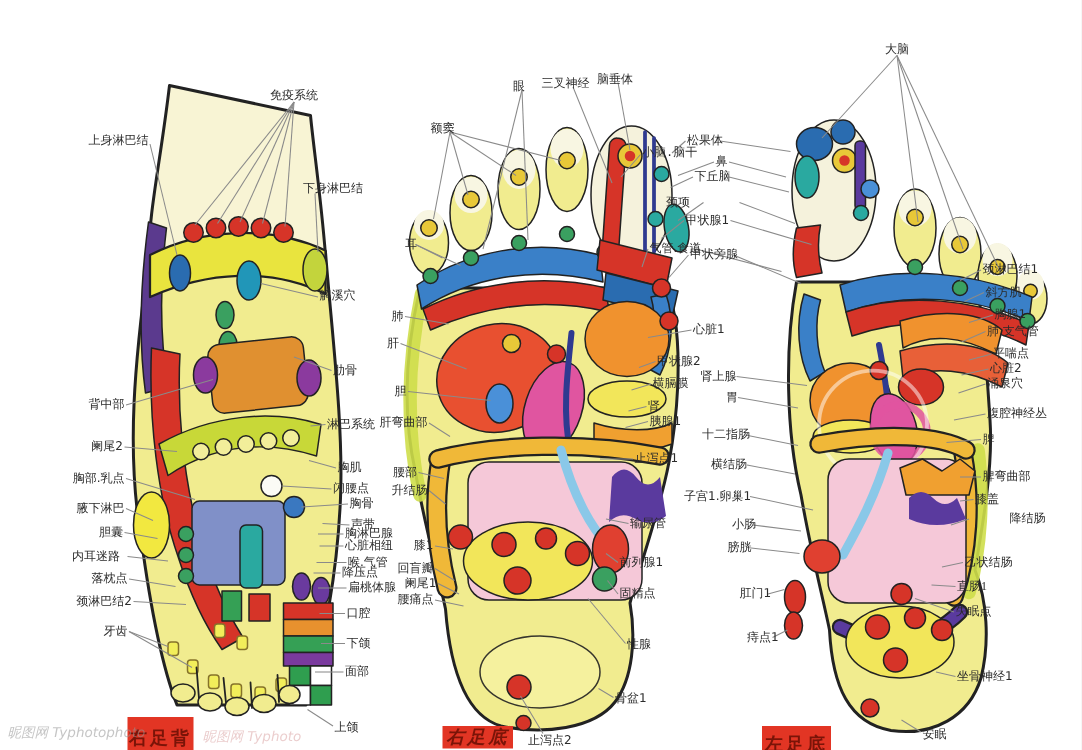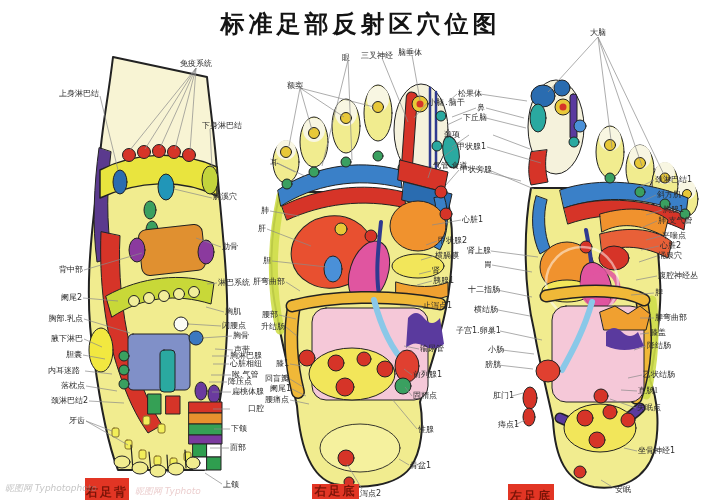--- a/index.html
+++ b/index.html
@@ -19,21 +19,20 @@
             font-size:12px;display:flex;align-items:center;justify-content:center;
             letter-spacing:2px;z-index:4;}
   .wm{position:absolute;font-size:9px;color:rgba(150,150,150,0.55);z-index:5;font-style:italic;}
   .wm2{color:rgba(205,130,130,0.4);}
 </style>
 </head>
 <body>
 
 <div class="stage">
 
-  <div class="title">标准足部反射区穴位图</div>
 
   <svg id="art" width="721" height="500" viewBox="0 0 721 500">
 
     <g stroke-linejoin="round" stroke-linecap="round">
       <path d="M113,57 C107,108 99,142 99,174 L217,170 C214,132 209,98 207,77 Z" fill="#f8f4d4" stroke="#222" stroke-width="2"></path>
       <path d="M99,172 C90,240 84,300 94,358 C102,418 111,452 118,470 L204,470 C215,432 225,382 227,332 C229,282 221,220 217,168 Z" fill="#f1ec8f" stroke="#222" stroke-width="2"></path>
       <path d="M99,148 C94,185 92,225 97,262 L112,258 C106,222 107,185 111,152 Z" fill="#5b3a8e" stroke="#222"></path>
       <path d="M101,232 C99,280 105,332 119,372 C127,397 136,416 148,433 L162,425 C147,401 137,376 130,346 C122,312 118,272 120,236 Z" fill="#d63428" stroke="#222"></path>
       <path d="M100,170 C135,152 180,150 217,167 L217,196 C180,178 138,181 100,198 Z" fill="#e9e43e" stroke="#222" stroke-width="1.5"></path>
       <circle cx="129" cy="155" r="6.5" fill="#d63428" stroke="#222"></circle>
@@ -346,21 +345,21 @@
       <div class="lbl a-l" style="left: 218px; top: 279px;">淋巴系统</div>
       <div class="lbl a-l" style="left: 225px; top: 308px;">胸肌</div>
       <div class="lbl a-l" style="left: 222px; top: 322px;">闪腰点</div>
       <div class="lbl a-l" style="left: 233px; top: 332px;">胸骨</div>
       <div class="lbl a-l" style="left: 234px; top: 346px;">声带</div>
       <div class="lbl a-l" style="left: 230px; top: 352px;">胸淋巴腺</div>
       <div class="lbl a-l" style="left: 230px; top: 360px;">心脏相纽</div>
       <div class="lbl a-l" style="left: 232px; top: 371px;">喉.气管</div>
       <div class="lbl a-l" style="left: 228px; top: 378px;">降压点</div>
       <div class="lbl a-l" style="left: 232px; top: 388px;">扁桃体腺</div>
-      <div class="lbl a-l" style="left: 248px; top: 405px;">口腔</div>
+      <div class="lbl a-l" style="left: 231px; top: 405px;">口腔</div>
       <div class="lbl a-l" style="left: 231px; top: 425px;">下颌</div>
       <div class="lbl a-l" style="left: 230px; top: 444px;">面部</div>
       <div class="lbl a-l" style="left: 223px; top: 481px;">上颌</div>
       <div class="lbl a-r" style="left: 83px; top: 266px;">背中部</div>
       <div class="lbl a-r" style="left: 82px; top: 294px;">阑尾2</div>
       <div class="lbl a-r" style="left: 83px; top: 315px;">胸部.乳点</div>
       <div class="lbl a-r" style="left: 83px; top: 335px;">腋下淋巴</div>
       <div class="lbl a-r" style="left: 82px; top: 351px;">胆囊</div>
       <div class="lbl a-r" style="left: 80px; top: 367px; padding-left: 48px;">内耳迷路</div>
       <div class="lbl a-r" style="left: 85px; top: 382px;">落枕点</div>
@@ -404,34 +403,34 @@
       <div class="lbl a-l" style="left: 488px; top: 346px;">小肠</div>
       <div class="lbl a-l" style="left: 420px; top: 345px;">输尿管</div>
       <div class="lbl a-l" style="left: 485px; top: 361px;">膀胱</div>
       <div class="lbl a-l" style="left: 413px; top: 371px;">前列腺1</div>
       <div class="lbl a-l" style="left: 413px; top: 392px;">固精点</div>
       <div class="lbl a-l" style="left: 418px; top: 426px;">性腺</div>
       <div class="lbl a-l" style="left: 410px; top: 462px;">骨盆1</div>
       <div class="lbl a-l" style="left: 352px; top: 490px;">止泻点2</div>
       <div class="lbl a-l" style="left: 493px; top: 392px;">肛门1</div>
       <div class="lbl a-l" style="left: 498px; top: 421px;">痔点1</div>
-      <div class="foot-tag" style="left: 312px; top: 484px; width: 47px; height: 15px;">右足底</div>
+      <div class="foot-tag" style="left: 295px; top: 484px; width: 47px; height: 15px; font-style: italic;">右足底</div>
       <div class="lbl a-c" style="left: 598px; top: 29px;">大脑</div>
       <div class="lbl a-l" style="left: 655px; top: 176px; text-align: center;">颈淋巴结1</div>
       <div class="lbl a-l" style="left: 657px; top: 191px;">斜方肌</div>
       <div class="lbl a-l" style="left: 663px; top: 206px;">胸腺1</div>
       <div class="lbl a-l" style="left: 658px; top: 217px;">肺.支气管</div>
       <div class="lbl a-l" style="left: 662px; top: 232px;">平喘点</div>
       <div class="lbl a-l" style="left: 660px; top: 242px;">心脏2</div>
       <div class="lbl a-l" style="left: 658px; top: 252px;">涌泉穴</div>
       <div class="lbl a-l" style="left: 658px; top: 272px;">腹腔神经丛</div>
       <div class="lbl a-l" style="left: 655px; top: 289px;">脾</div>
       <div class="lbl a-l" style="left: 655px; top: 314px;">脾弯曲部</div>
       <div class="lbl a-l" style="left: 650px; top: 329px;">膝盖</div>
-      <div class="lbl a-l" style="left: 647px; top: 342px;">降结肠</div>
+      <div class="lbl a-l" style="left: 673px; top: 342px;">降结肠</div>
       <div class="lbl a-l" style="left: 643px; top: 371px;">乙状结肠</div>
       <div class="lbl a-l" style="left: 638px; top: 387px; font-family: Liberation Serif, serif;">直肠1</div>
       <div class="lbl a-l" style="left: 637px; top: 404px;">失眠点</div>
       <div class="lbl a-l" style="left: 638px; top: 447px;">坐骨神经1</div>
       <div class="lbl a-l" style="left: 615px; top: 486px;">安眠</div>
       <div class="foot-tag" style="left: 508px; top: 484px; width: 46px; height: 24px;">左足底</div>
     </div>
 
   <div class="wm" style="left:5px;top:482px;">昵图网 Typhotophoto</div>
   <div class="wm wm2" style="left:135px;top:485px;">昵图网 Typhoto</div>

